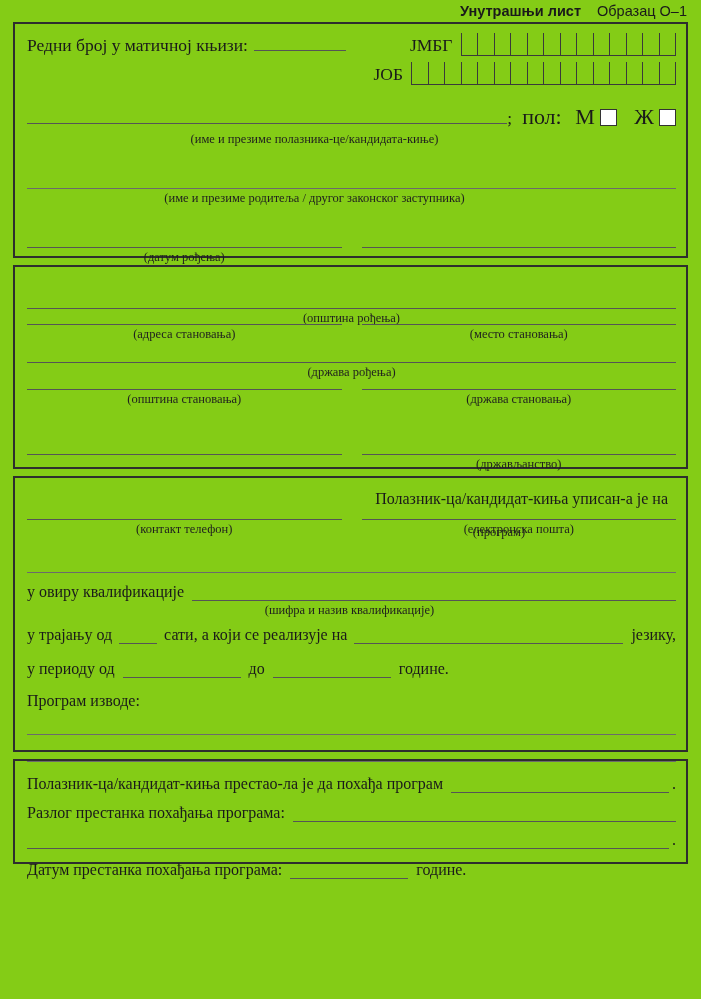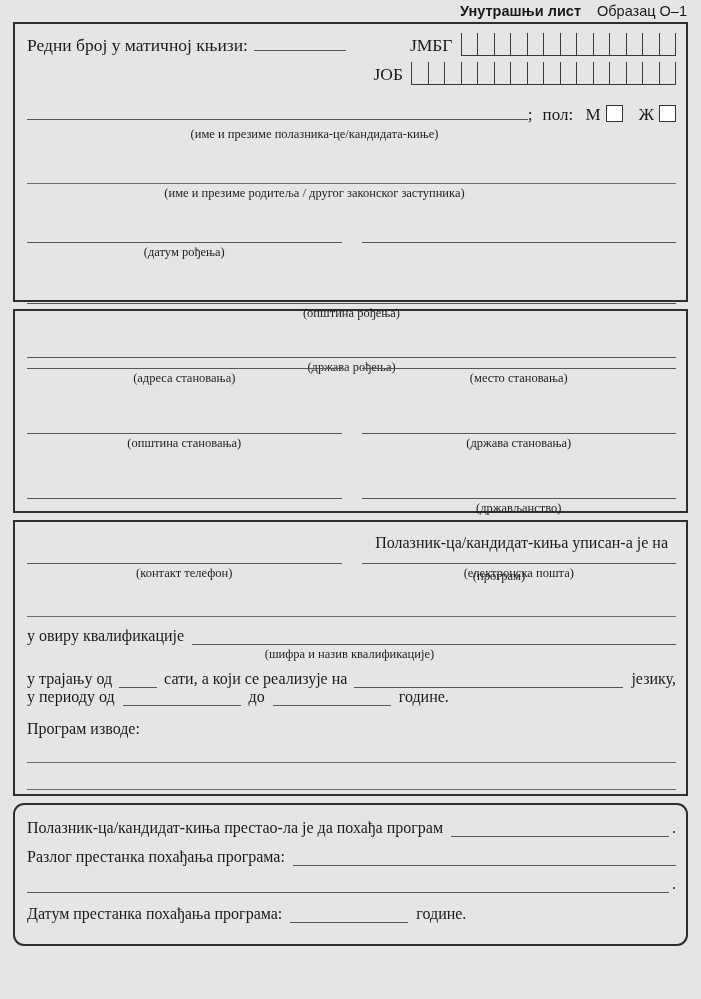--- a/index.html
+++ b/index.html
@@ -1,19 +1,19 @@
 <!DOCTYPE html>
 <html><head>
 <meta charset="utf-8">
 <style>
   html,body{margin:0;padding:0;background:#fff;}
   .page{
     position:relative;
     width:701px;height:999px;
-    background:#e5e5e5;
+    background:#84cc16;
     font-family:"Liberation Serif", serif;
     color:#1a1a1a;
     overflow:hidden;
     box-sizing:border-box;
   }
   
   .header{
     display:flex;justify-content:flex-end;align-items:baseline;
     gap:16px;padding:3px 14px 3px 0;
     font-family:"Liberation Sans", sans-serif;
@@ -22,24 +22,24 @@
   .header-title{font-weight:bold;}
   .header-code{font-weight:normal;}
 
   
   .section{
     border:2px solid #2e2e2e;
     margin:0 13px 7px 13px;
     padding:0 10px 0 12px;
     box-sizing:border-box;
   }
-  .sec1{height:280px;}
+  .sec1{height:236px;}
   .sec2{height:204px;}
   .sec3{height:276px;}
-  .sec4{height:143px;border-radius:11px;}
+  .sec4{height:105px;}
 
   .row{display:flex;align-items:flex-end;}
   .label-lg{font-size:17.5px;white-space:nowrap;}
   .label-md{font-size:16px;white-space:nowrap;}
 
   
   .fill{
     display:inline-block;
     border-bottom:1.4px solid #555;
     height:14px;
@@ -80,38 +80,38 @@
     margin-left:5px;
     background:#fff;
   }
 
   
   .row-serial{margin-top:9px;justify-content:space-between;align-items:flex-end;}
   .serial-left{display:flex;align-items:baseline;}
   .jmbg-group,.job-group{display:flex;align-items:flex-end;gap:8px;}
   .row-job{margin-top:6px;justify-content:flex-end;}
   .row-name{margin-top:19px;align-items:baseline;}
-  .sex-group{white-space:nowrap;font-size:17px;margin-left:10px;}
+  .sex-group{white-space:nowrap;font-size:22px;margin-left:10px;}
   .cap-wide{width:575px;}
   .row-parent-line{margin-top:25px;}
   .tc-1{margin-top:25px;}
   .tc-2{margin-top:27px;flex-direction:column;}
 
   
   .sec2 .two-col{margin-top:31px;}
   .sec2 .two-col:first-child{margin-top:41px;}
 
   
   .row-enrolled{margin-top:12px;flex-direction:column;}
   .cap-program{margin-left:295px;flex:1;}
   .line-mid{margin-top:16px;}
   .row-qual{margin-top:10px;}
   .cap-qual{margin-left:150px;width:345px;}
   .row-dur{margin-top:8px;}
-  .row-period{}
+  .row-period{margin-top:16px;}
   .row-providers{margin-top:14px;}
   .prov-line1{margin-top:8px;}
   .prov-line2{margin-top:10px;}
 
   
   .sec4 .row:first-child{margin-top:14px;}
   .row-reason{margin-top:11px;}
   .row-reason-cont{margin-top:9px;}
   .row-stop-date{margin-top:12px;}
   .dot{margin-left:3px;}

